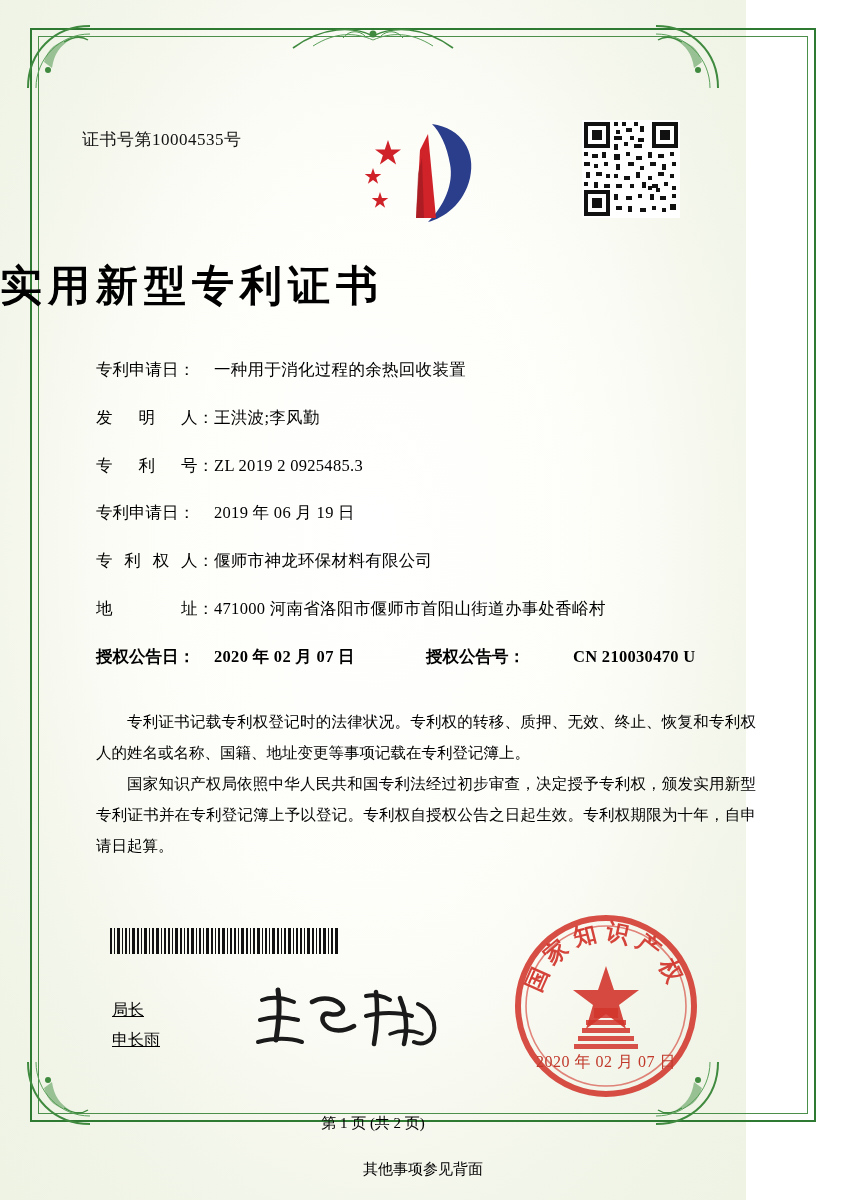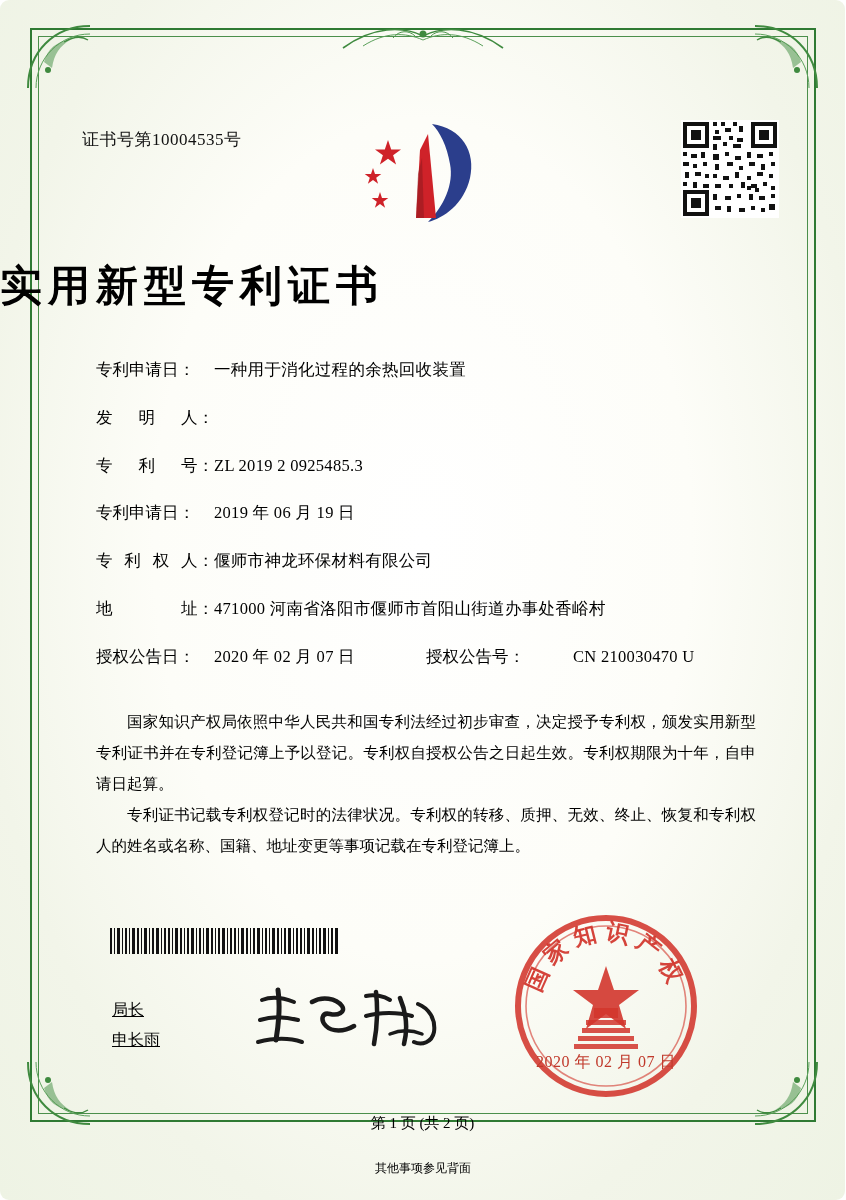--- a/index.html
+++ b/index.html
@@ -12,25 +12,24 @@
     background: #ffffff;
     font-family: "Liberation Serif", "DejaVu Serif", serif;
     position: relative;
     overflow: hidden;
   }
 
   
   .page {
     position: absolute;
     left: 0; top: 0;
-    width: 845px;
+    width: 746px;
     height: 1200px;
     background:
       radial-gradient(ellipse at 50% 45%, #ffffff 0%, #fdfdf8 45%, #f2f5e9 75%, #eef3e4 100%);
-    border-radius: 9px;
   }
 
   
   .frame-outer {
     position: absolute;
     left: 30px; top: 28px;
     width: 786px;
     height: 1094px;
     border: 2px solid #2f7a33;
     box-sizing: border-box;
@@ -133,20 +132,21 @@
   }
   .field-label.spread span { display:inline-block; }
   .field-value {
     flex: 1 1 auto;
     letter-spacing: 0.3px;
   }
 
   .field-row.double {
     display: flex;
     align-items: center;
+    font-weight: bold;
   }
   .dbl-left { width: 330px; flex: 0 0 330px; display: flex; }
   .dbl-right { flex: 1 1 auto; display: flex; gap: 35px; }
   .dbl-left .field-label, .dbl-right .field-label {
     width: 118px; flex: 0 0 118px;
   }
   .dbl-right .field-label { width: 112px; flex: 0 0 112px; }
 
   
   .paras {
@@ -213,21 +213,21 @@
     top: 1114px;
     text-align: center;
     font-size: 15px;
     color: #000;
   }
   .backside-note {
     position: absolute;
     left: 0; right: 0;
     top: 1160px;
     text-align: center;
-    font-size: 12px;
+    font-size: 15px;
     color: #000;
   }
 </style>
 </head>
 <body>
 
 <div class="page">
 
   <div class="frame-outer"></div>
   <div class="frame-inner"></div>
@@ -388,20 +388,21 @@
       <div class="field-label">专利申请日：</div>
       <div class="field-value">一种用于消化过程的余热回收装置</div>
     </div>
 
     <div class="field-row">
       <div class="field-label spread">
         <span>发</span>
         <span>明</span>
         <span>人：</span>
       </div>
+      <div class="field-value">王洪波;李风勤</div>
     </div>
 
     <div class="field-row">
       <div class="field-label spread">
         <span>专</span>
         <span>利</span>
         <span>号：</span>
       </div>
       <div class="field-value">ZL 2019 2 0925485.3</div>
     </div>
@@ -436,22 +437,22 @@
       </div>
       <div class="dbl-right">
         <div class="field-label">授权公告号：</div>
         <div class="field-value">CN 210030470 U</div>
       </div>
     </div>
 
   </div>
 
   <div class="paras">
+    <p class="para">专利证书记载专利权登记时的法律状况。专利权的转移、质押、无效、终止、恢复和专利权人的姓名或名称、国籍、地址变更等事项记载在专利登记簿上。</p>
     <p class="para">国家知识产权局依照中华人民共和国专利法经过初步审查，决定授予专利权，颁发实用新型专利证书并在专利登记簿上予以登记。专利权自授权公告之日起生效。专利权期限为十年，自申请日起算。</p>
-    <p class="para">专利证书记载专利权登记时的法律状况。专利权的转移、质押、无效、终止、恢复和专利权人的姓名或名称、国籍、地址变更等事项记载在专利登记簿上。</p>
   </div>
 
   <div class="barcode">
     <svg width="230" height="26" viewBox="0 0 230 26" shape-rendering="crispEdges">
       <rect width="230" height="26" fill="#ffffff" opacity="0"></rect>
       <g fill="#111">
         <rect x="0" y="0" width="2" height="26"></rect>
           <rect x="4" y="0" width="1" height="26"></rect>
         <rect x="7" y="0" width="3" height="26"></rect>
           <rect x="12" y="0" width="1" height="26"></rect>

